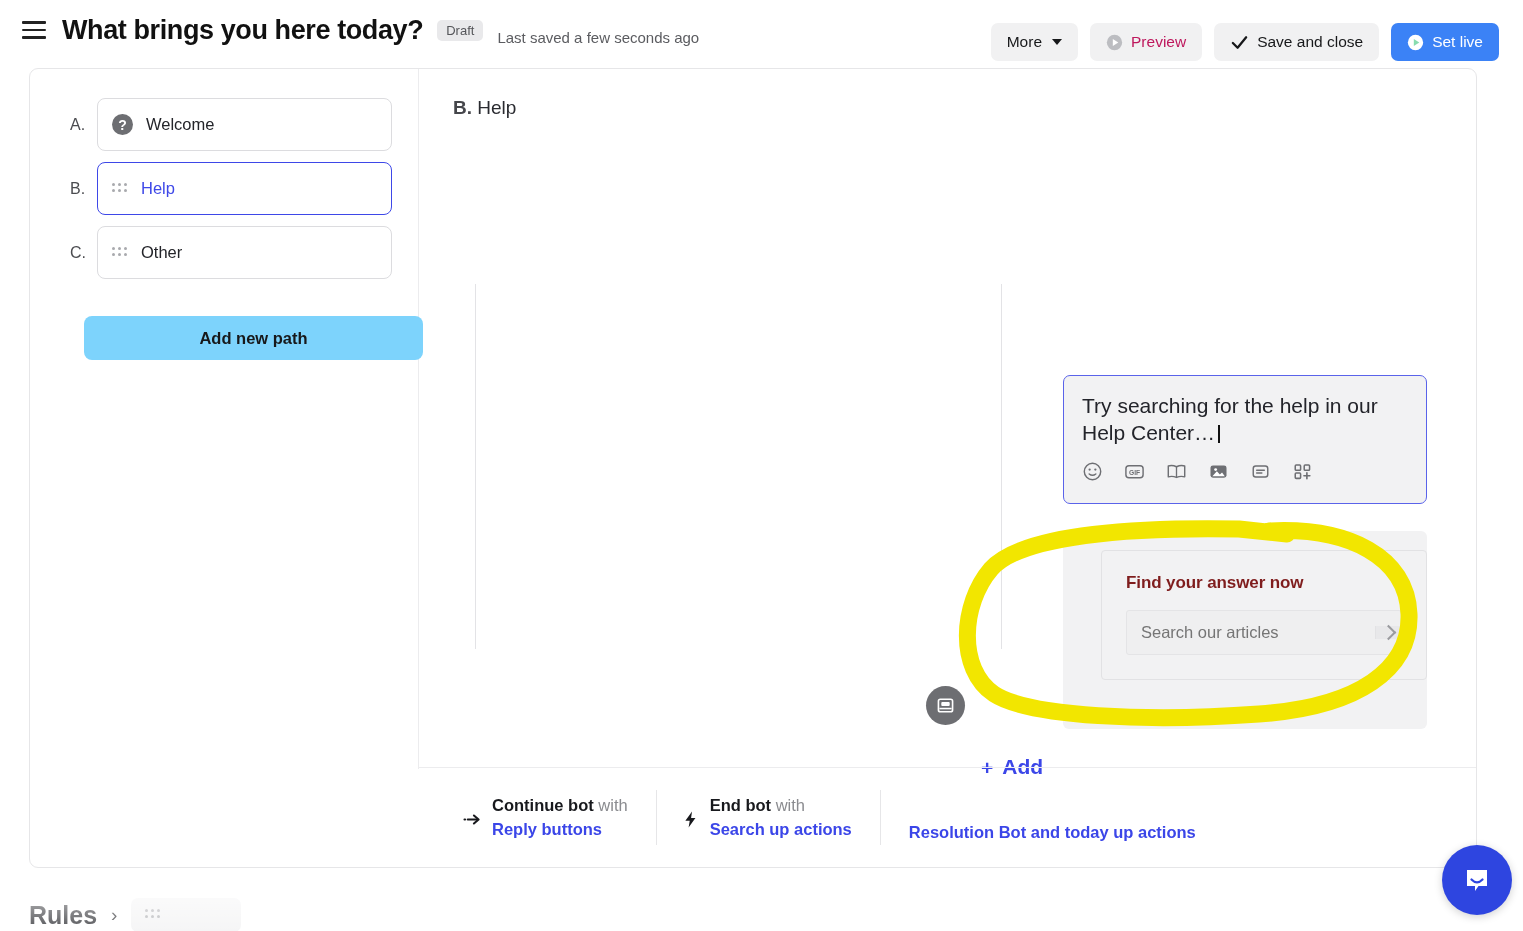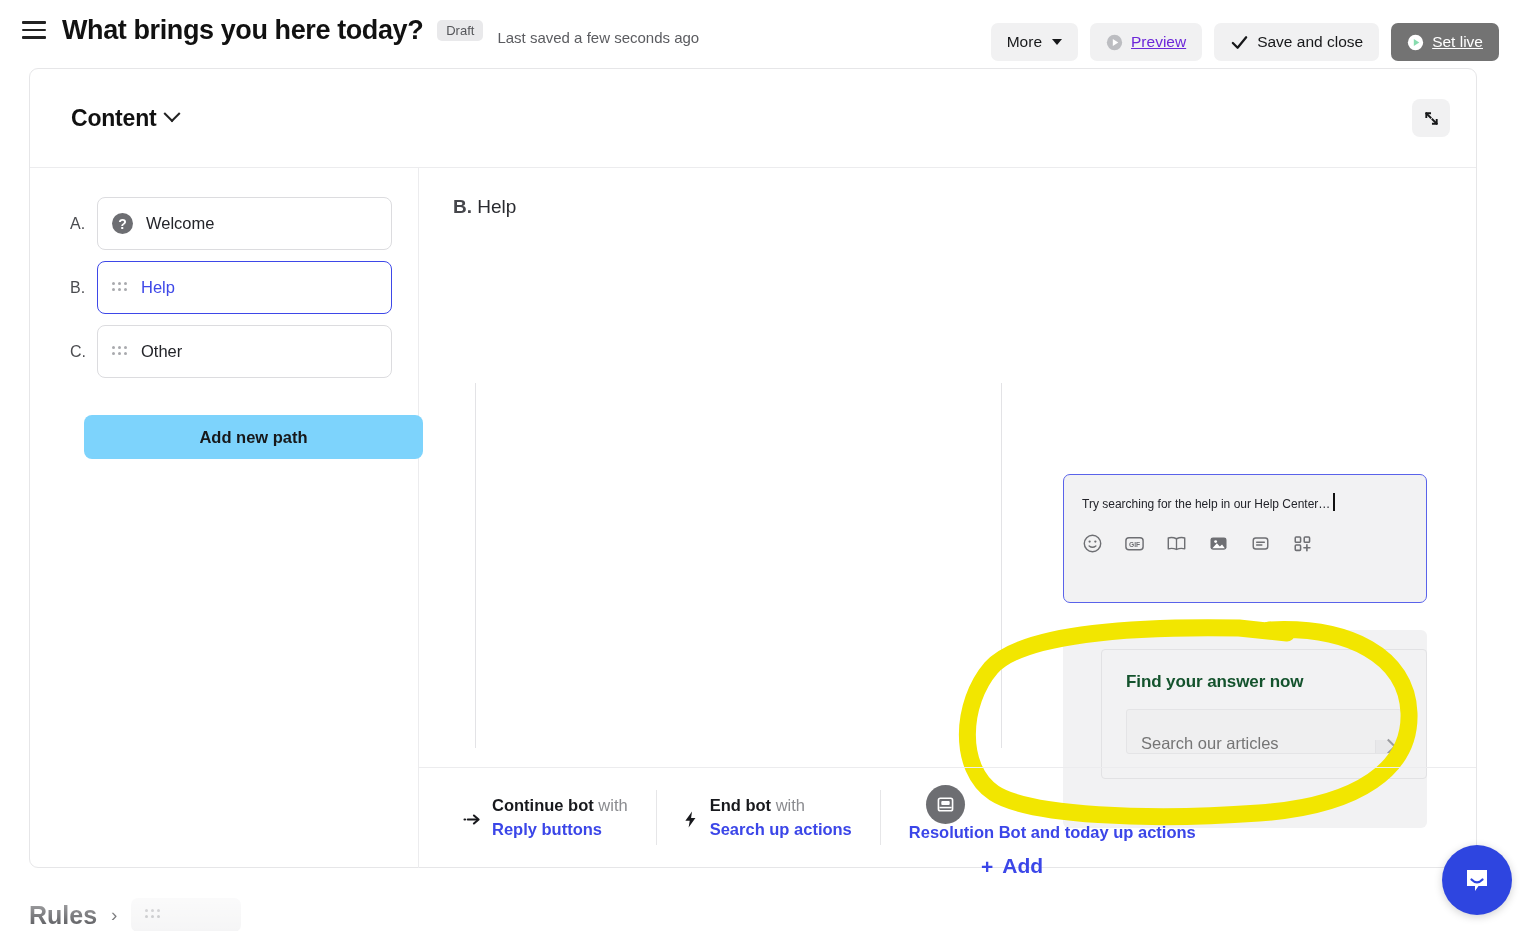--- a/index.html
+++ b/index.html
@@ -37,22 +37,22 @@
   }
   .saved-text { font-size: 15px; color: #5b5c60; white-space: nowrap; margin-top: 14px; }
   .topbar-actions { margin-left: auto; display: flex; align-items: center; gap: 12px; margin-top: 24px; }
   .btn {
     display: inline-flex; align-items: center; gap: 8px;
     height: 38px; padding: 0 16px; border-radius: 7px;
     font-size: 15.5px; border: none; background: #f1f1f2; color: #17181a;
     cursor: pointer; white-space: nowrap; font-family: inherit;
   }
   .btn.ghost { background: #f1f1f2; }
-  .btn.disabled { color: #6d28d9; cursor: default; text-decoration: underline; }
-  .btn.primary { background: #737373; color: #ffffff; font-weight: 500; text-decoration: underline; }
+  .btn.disabled { color: #be185d; cursor: default; }
+  .btn.primary { background: #3b82f6; color: #ffffff; font-weight: 500; }
   .btn .caret {
     width: 0; height: 0; border-left: 5px solid transparent;
     border-right: 5px solid transparent; border-top: 6px solid #17181a;
     margin-left: 2px;
   }
   .play-ico { width: 17px; height: 17px; display: block; }
   .check-ico { width: 19px; height: 19px; display: block; }
 
   
   .card {
@@ -113,40 +113,40 @@
   .flow {
     position: absolute; left: 56px; top: 215px; width: 527px; bottom: 120px;
     border-left: 1px solid #e3e3e6; border-right: 1px solid #e3e3e6;
   }
 
   .composer {
     position: absolute; left: 644px; top: 306px; width: 364px; min-height: 129px;
     background: #f2f2f3; border: 1px solid #5a63ea; border-radius: 7px;
     padding: 16px 18px 12px 18px;
   }
-  .composer-text { font-size: 12px; line-height: 27px; color: #23242a; }
+  .composer-text { font-size: 21px; line-height: 27px; color: #23242a; }
   .caret-bar {
     display: inline-block; width: 1.5px; height: 18px; background: #111;
     vertical-align: -3px; margin-left: 3px;
   }
   .composer-tools { display: flex; align-items: center; gap: 21px; margin-top: 15px; }
   .tool { width: 21px; height: 21px; cursor: pointer; display: block; }
 
   .answer-block {
     position: absolute; left: 644px; top: 462px; width: 364px; height: 198px;
     background: #f2f2f3; border-radius: 6px;
   }
   .answer-card {
     position: absolute; left: 38px; top: 19px; width: 326px; height: 130px;
     background: #f2f2f3; border: 1px solid #e2e2e4; border-radius: 4px;
     padding: 22px 24px 0 24px;
   }
-  .answer-title { font-size: 17px; font-weight: bold; color: #14532d; letter-spacing: -0.1px; }
+  .answer-title { font-size: 17px; font-weight: bold; color: #7f1d1d; letter-spacing: -0.1px; }
   .answer-search {
-    margin-top: 17px; height: 45px; display: flex; align-items: flex-end;
+    margin-top: 17px; height: 45px; display: flex; align-items: center;
     background: #efeff0; border: 1px solid #e4e4e6; border-radius: 3px; overflow: hidden;
   }
   .answer-search-input {
     flex: 1 1 auto; border: none; background: transparent; outline: none;
     font-family: inherit; font-size: 16.5px; color: #8b8c90; padding: 0 14px;
   }
   .answer-search-btn {
     width: 49px; background: #e8e8ea; border: none; border-left: 1px solid #e2e2e4;
     display: flex; align-items: center; justify-content: center; cursor: pointer;
   }
@@ -252,34 +252,20 @@
           <circle cx="10" cy="10" r="9" fill="#ffffff"></circle>
           <polygon points="8,6 14.5,10 8,14" fill="#88dcaf"></polygon>
         </svg>
         <span>Set live</span>
       </button>
     </div>
   </div>
 
   <div class="card">
 
-    <div class="card-header">
-      <div style="display:flex;align-items:center;cursor:pointer;">
-        <span class="card-title">Content</span>
-        <span class="chev-down"></span>
-      </div>
-      <button class="expand-btn">
-        <svg width="17" height="17" viewBox="0 0 18 18">
-          <path d="M7.5 3.5 H3.5 V7.5" fill="none" stroke="#17181a" stroke-width="2" stroke-linecap="square"></path>
-          <path d="M3.6 3.6 L8 8" stroke="#17181a" stroke-width="2" stroke-linecap="square"></path>
-          <path d="M10.5 14.5 H14.5 V10.5" fill="none" stroke="#17181a" stroke-width="2" stroke-linecap="square"></path>
-          <path d="M14.4 14.4 L10 10" stroke="#17181a" stroke-width="2" stroke-linecap="square"></path>
-        </svg>
-      </button>
-    </div>
 
     <div class="card-body">
 
       <div class="paths">
 
         <div class="path-row">
           <span class="path-letter">A.</span>
           <div class="path-box">
             <span class="qmark">?</span>
             <span class="path-label">Welcome</span>

